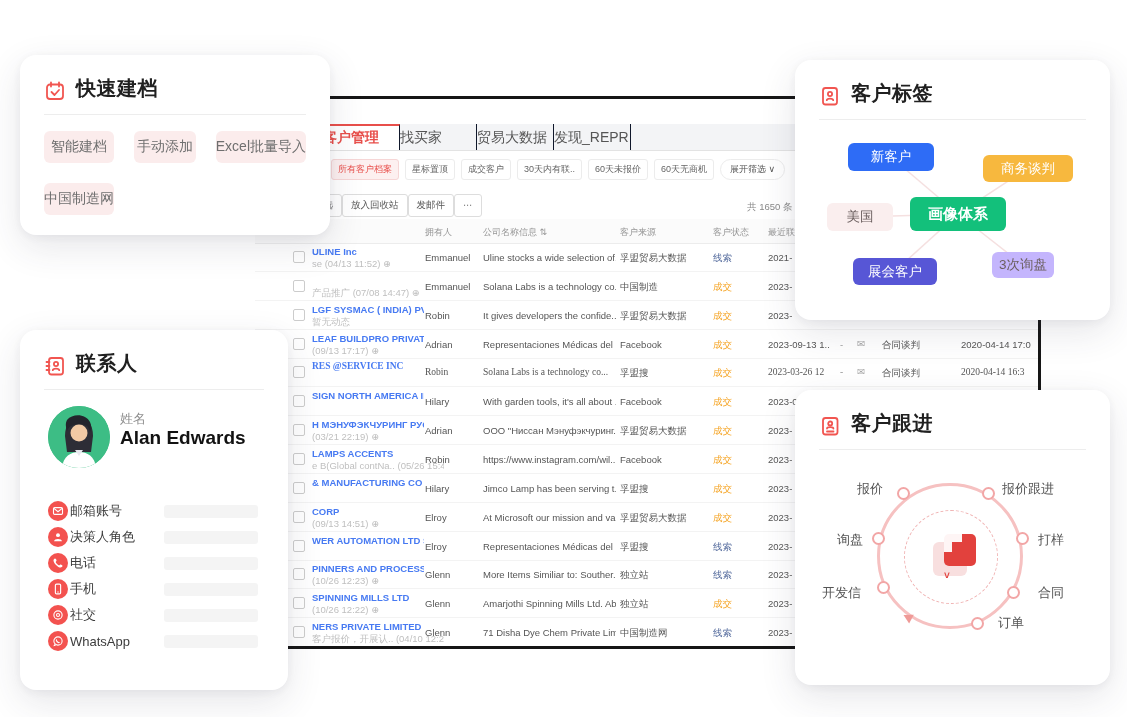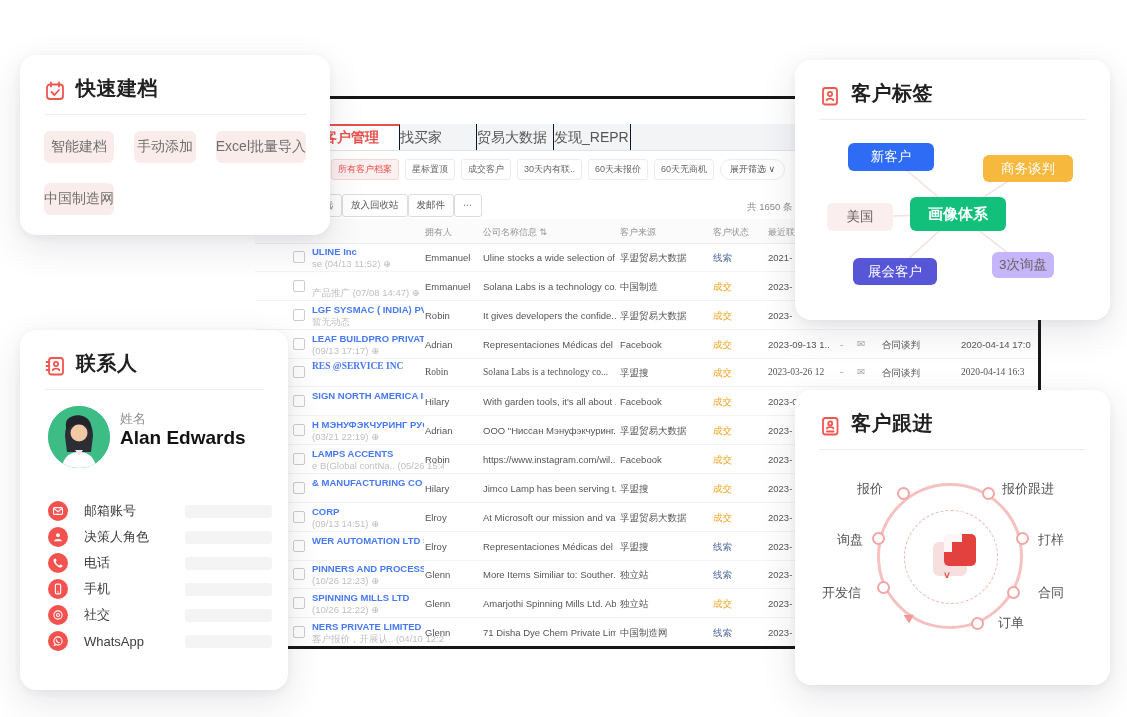--- a/index.html
+++ b/index.html
@@ -62,21 +62,21 @@
   .tg2{left:32px;top:143px;width:66px;height:28px}
   .tg3{left:115px;top:137px;width:96px;height:34px;font-size:15px;font-weight:700}
   .tg4{left:58px;top:198px;width:84px;height:27px}
   .tg5{left:197px;top:192px;width:62px;height:26px}
   #card-contact{left:20px;top:330px;width:268px;height:360px}
   .avatar{position:absolute;left:28px;top:76px;width:62px;height:62px;border-radius:50%;
           background:#3dbd85;overflow:hidden}
   .nlabel{position:absolute;left:100px;top:80px;font-size:13px;color:#8d8d8d}
   .nvalue{position:absolute;left:100px;top:97px;font-size:19px;font-weight:700;color:#121212}
   .cfields{position:absolute;left:28px;top:168px;right:0}
-  .cfield{display:flex;align-items:center;height:26px;gap:16px}
+  .cfield{display:flex;align-items:center;height:26px;gap:2px}
   .cficon{width:20px;height:20px;border-radius:50%;background:#f3524f;display:flex;
           align-items:center;justify-content:center;flex:0 0 20px}
   .cflabel{font-size:13px;color:#3c3c3c;width:92px;white-space:nowrap}
   .cfbar{width:94px;height:13px;background:#f4f4f4;border-radius:3px;margin-right:16px}
   #card-follow{left:795px;top:390px;width:315px;height:295px}
   .ocircle{position:absolute;left:82px;top:93px;width:146px;height:146px;border:3px solid #f6c1c1;
            border-radius:50%;box-sizing:border-box}
   .icircle{position:absolute;left:109px;top:120px;width:94px;height:94px;border:1.5px dashed #f0b4b4;
            border-radius:50%;box-sizing:border-box}
   .nd{position:absolute;width:13px;height:13px;border-radius:50%;background:#fff;

